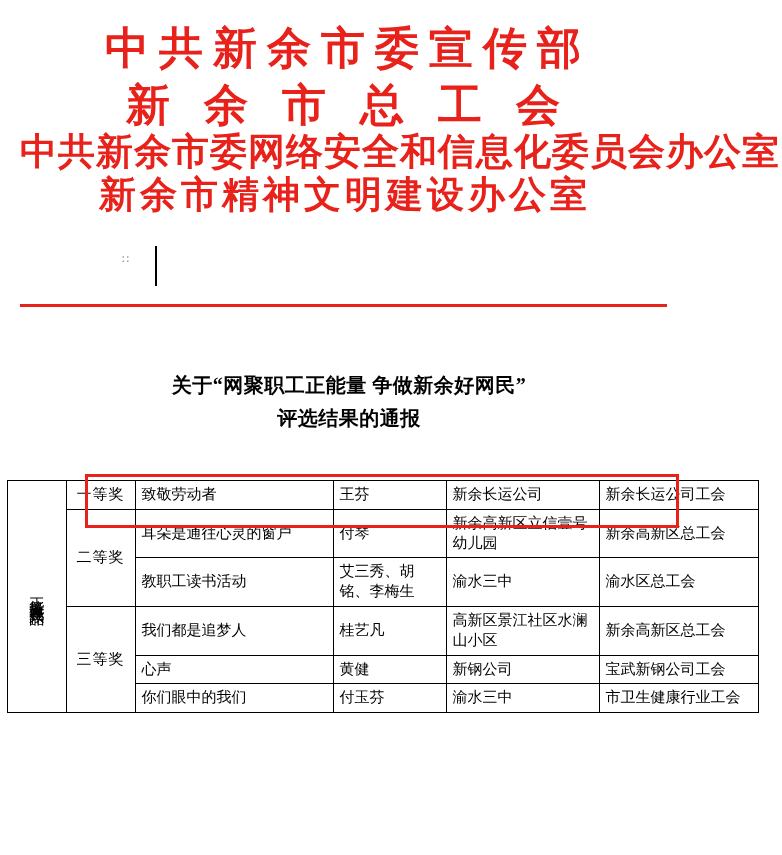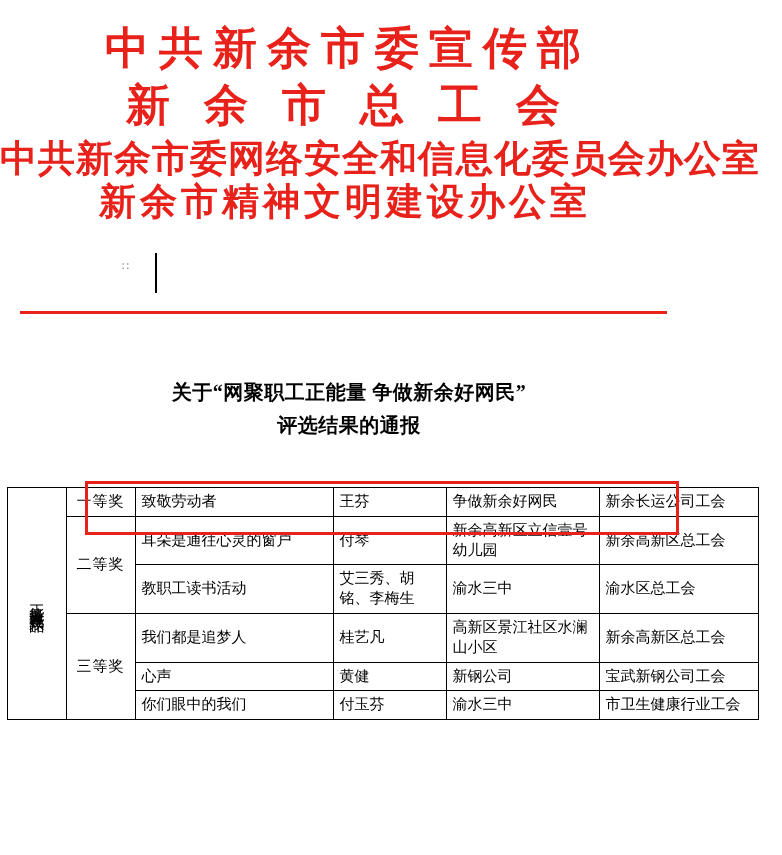--- a/index.html
+++ b/index.html
@@ -42,21 +42,22 @@
   }
   .lh-2 {
     font-size: 44px;
     letter-spacing: 34px;
     padding-left: 34px;
     margin-top: 6px;
   }
   .lh-3 {
     font-size: 37px;
     letter-spacing: 1px;
-    margin-top: 7px;
+    margin-top: 0;
+    padding-left: 20px;
   }
   .lh-4 {
     font-size: 37px;
     letter-spacing: 4px;
     padding-left: 4px;
   }
 
   
   .cursor-row {
     position: relative;
@@ -206,21 +207,21 @@
       <tbody>
         <tr>
           <td class="cat" rowspan="6">
             <span class="vtext">正能量微视频作品</span>
           </td>
           <td class="rank">
             <span class="r-inner">一等奖</span>
           </td>
           <td class="work">致敬劳动者</td>
           <td class="author">王芬</td>
-          <td class="unit">争做新余好网民</td>
+          <td class="unit">新余长运公司</td>
           <td class="recommender red-text">新余长运公司工会</td>
         </tr>
         <tr>
           <td class="rank" rowspan="2">
             <span class="r-inner">二等奖</span>
           </td>
           <td class="work">耳朵是通往心灵的窗户</td>
           <td class="author">付琴</td>
           <td class="unit">新余高新区立信壹号幼儿园</td>
           <td class="recommender red-text">新余高新区总工会</td>

